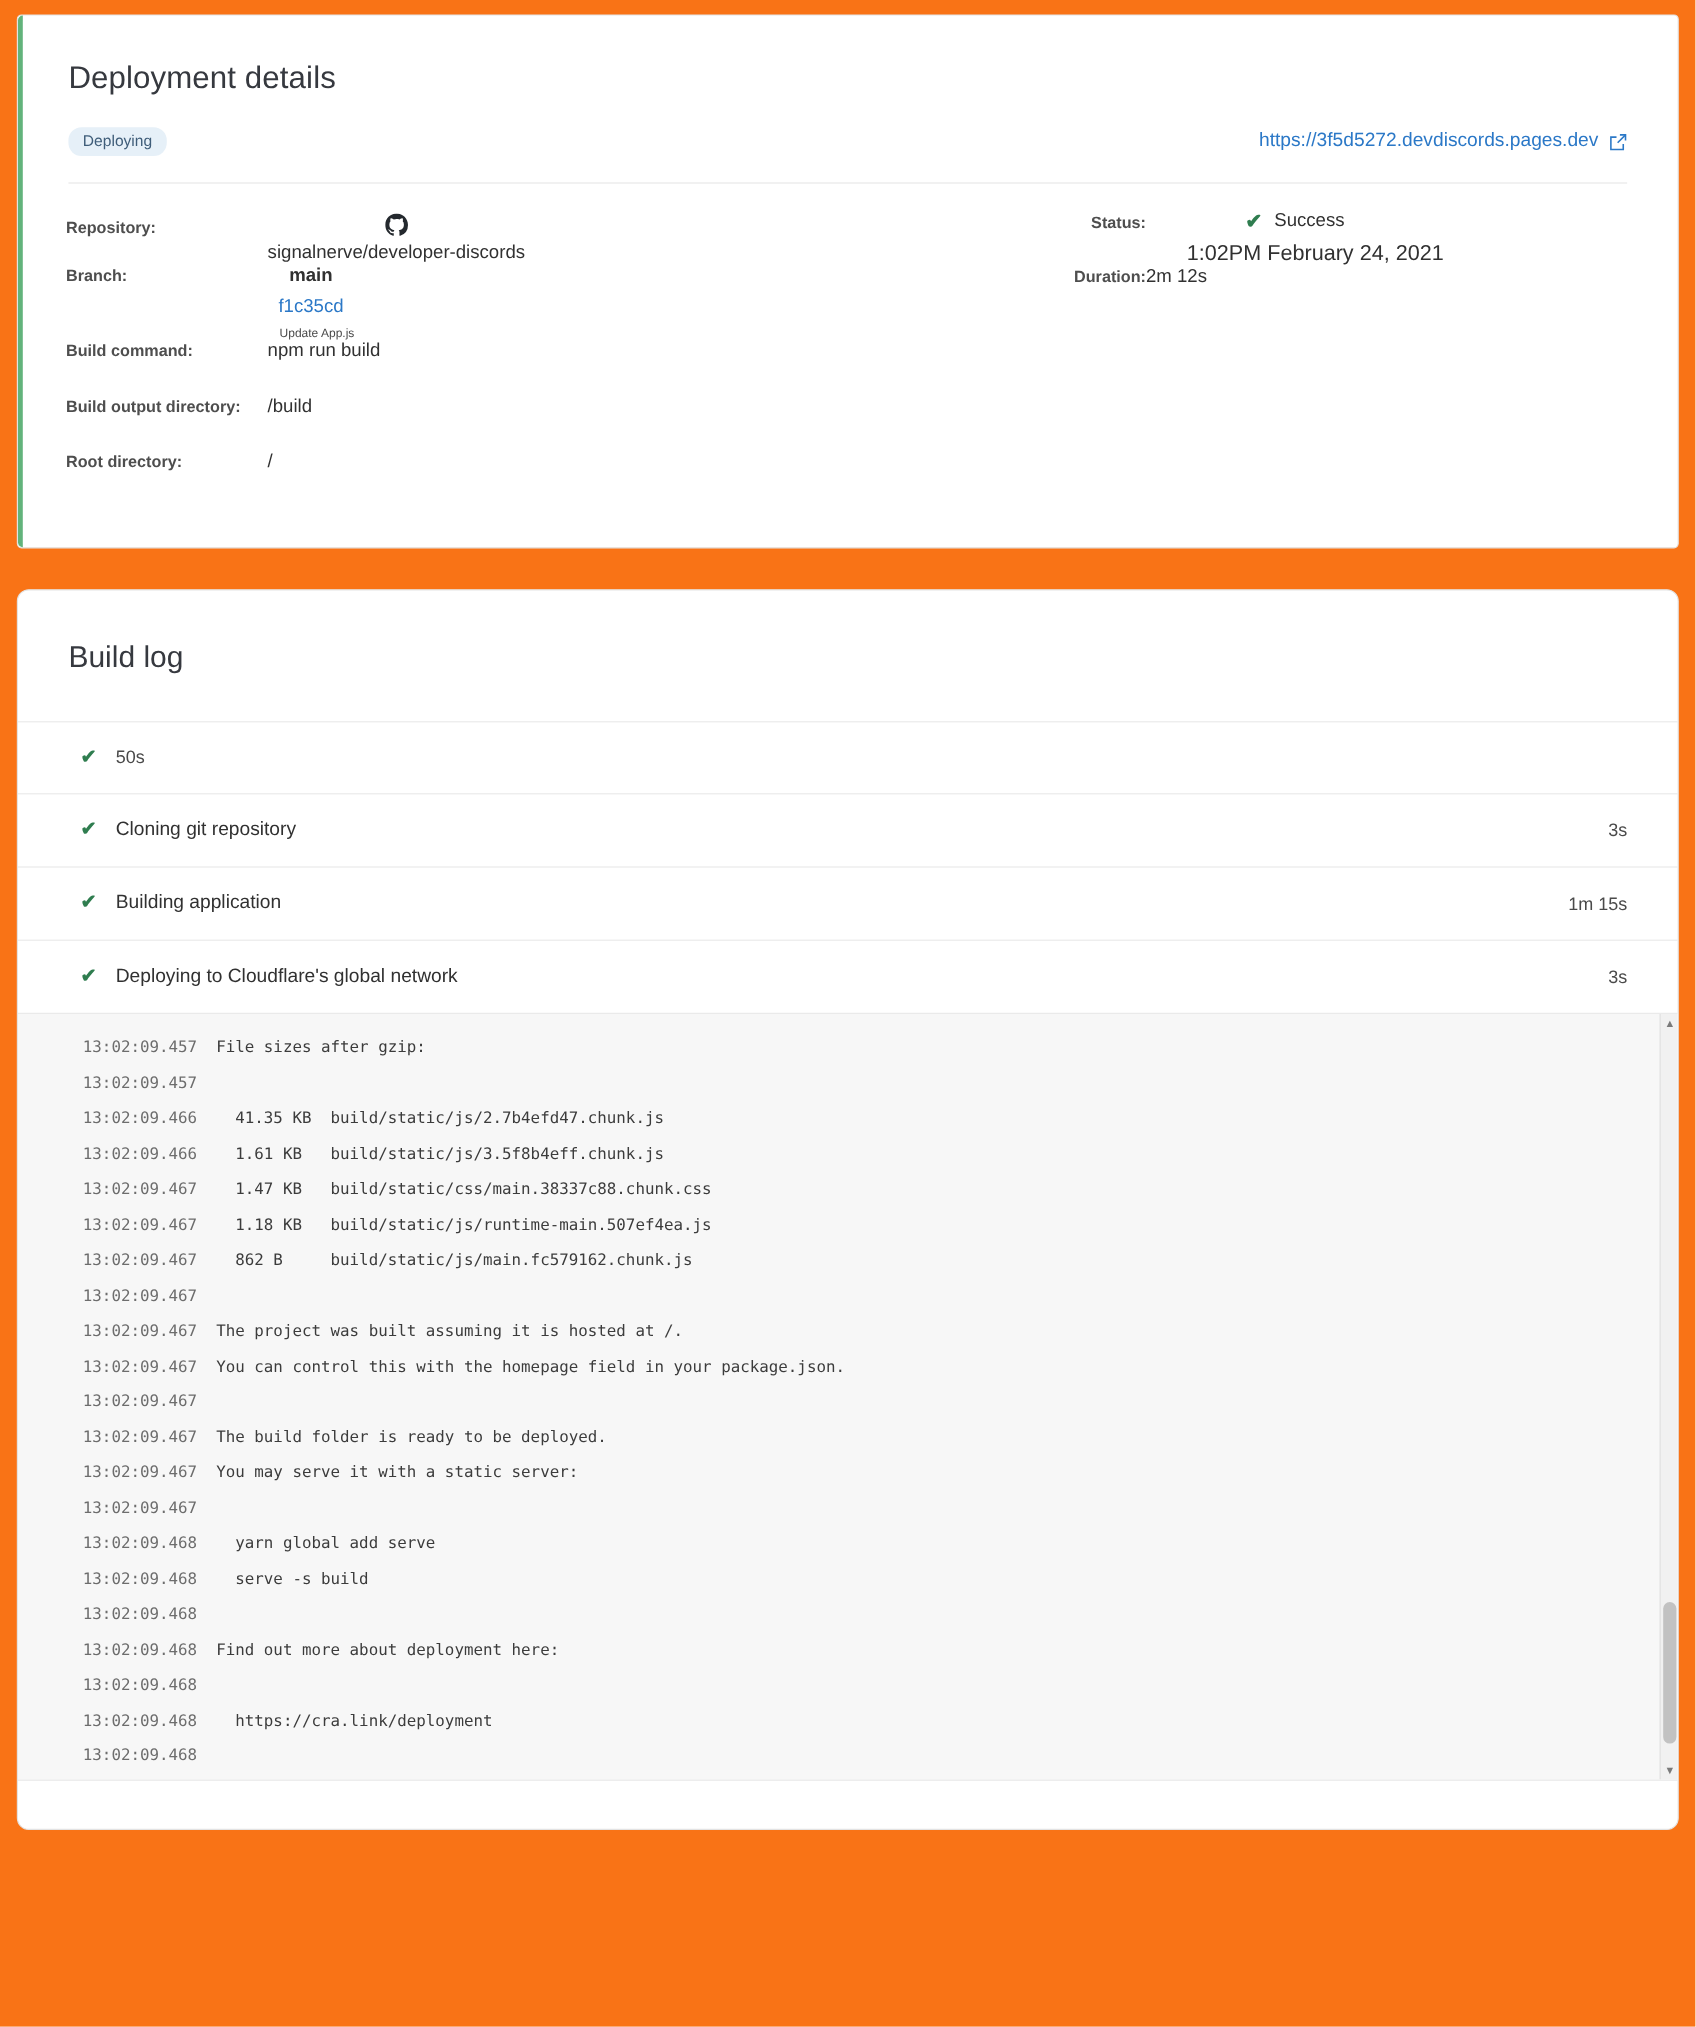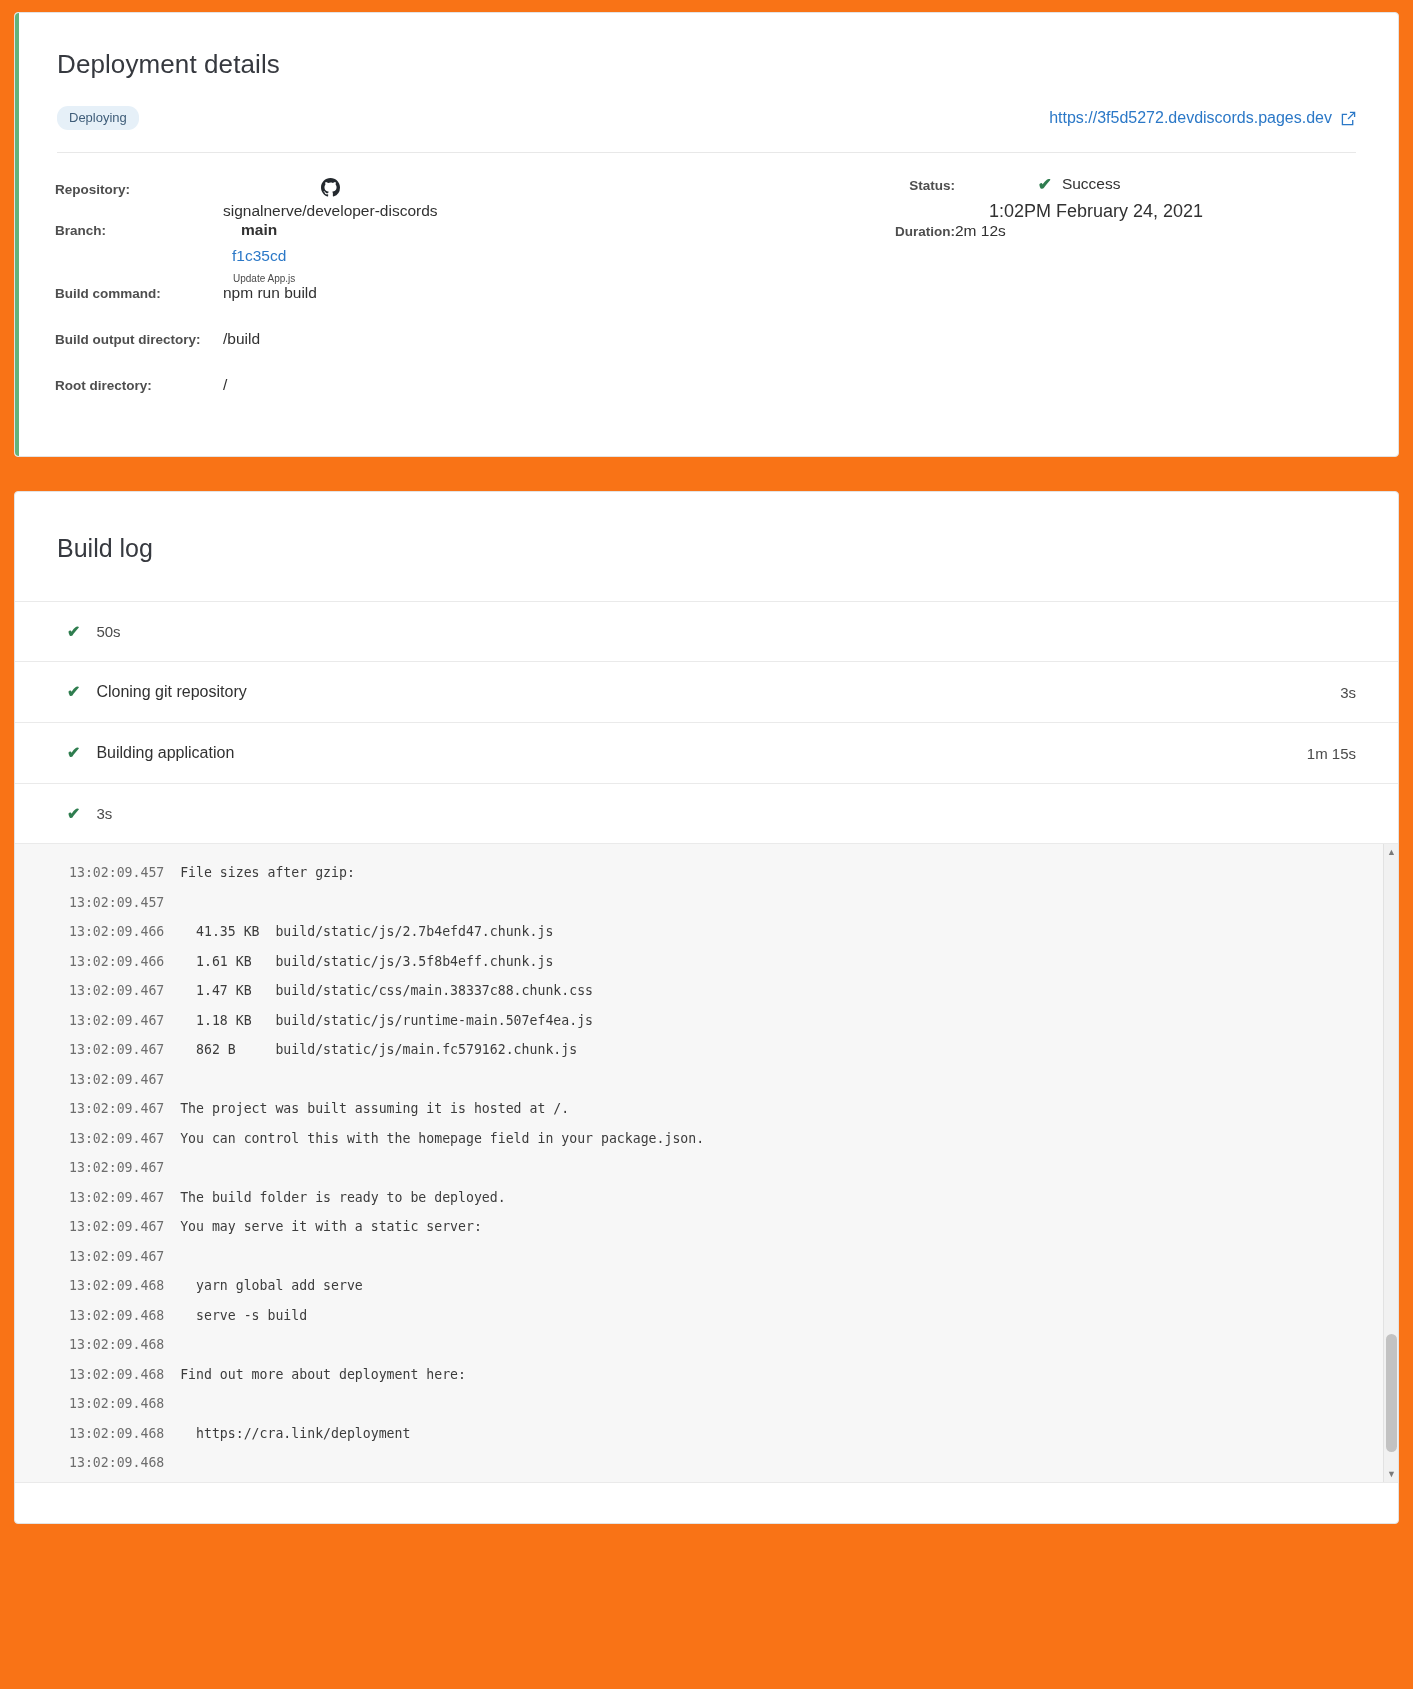--- a/index.html
+++ b/index.html
@@ -109,21 +109,21 @@
   .status-ok { display: inline-flex; align-items: center; gap: 10px; }
   .check {
     color: #2f7d4f;
     font-size: 17px;
     line-height: 1;
     font-weight: bold;
   }
   .ts { margin-left: 34px; font-size: 18px; color: #313131; }
 
   
-  .log-card { margin-top: 34px; padding: 0 0 40px 0; }
+  .log-card { margin-top: 34px; padding: 0 0 40px 0; border-radius: 10px; }
   h2.title2 {
     font-size: 25px;
     font-weight: 400;
     color: #36393f;
     margin: 42px 0 0 42px;
   }
   .steps { margin-top: 38px; }
   .step {
     display: flex;
     align-items: center;
@@ -281,20 +281,21 @@
         <span class="step-label">Cloning git repository</span>
         <span class="step-dur">3s</span>
       </div>
       <div class="step">
         <span class="check">✔</span>
         <span class="step-label">Building application</span>
         <span class="step-dur">1m 15s</span>
       </div>
       <div class="step">
         <span class="check">✔</span>
+        <span class="step-label">Deploying to Cloudflare's global network</span>
         <span class="step-dur">3s</span>
       </div>
     </div>
 
     <div class="console-wrap">
       <div class="console" id="console"><span class="cline"><span class="ctime">13:02:09.457</span><span class="ctext">  File sizes after gzip:</span></span><span class="cline"><span class="ctime">13:02:09.457</span><span class="ctext">  </span></span><span class="cline"><span class="ctime">13:02:09.466</span><span class="ctext">    41.35 KB  build/static/js/2.7b4efd47.chunk.js</span></span><span class="cline"><span class="ctime">13:02:09.466</span><span class="ctext">    1.61 KB   build/static/js/3.5f8b4eff.chunk.js</span></span><span class="cline"><span class="ctime">13:02:09.467</span><span class="ctext">    1.47 KB   build/static/css/main.38337c88.chunk.css</span></span><span class="cline"><span class="ctime">13:02:09.467</span><span class="ctext">    1.18 KB   build/static/js/runtime-main.507ef4ea.js</span></span><span class="cline"><span class="ctime">13:02:09.467</span><span class="ctext">    862 B     build/static/js/main.fc579162.chunk.js</span></span><span class="cline"><span class="ctime">13:02:09.467</span><span class="ctext">  </span></span><span class="cline"><span class="ctime">13:02:09.467</span><span class="ctext">  The project was built assuming it is hosted at /.</span></span><span class="cline"><span class="ctime">13:02:09.467</span><span class="ctext">  You can control this with the homepage field in your package.json.</span></span><span class="cline"><span class="ctime">13:02:09.467</span><span class="ctext">  </span></span><span class="cline"><span class="ctime">13:02:09.467</span><span class="ctext">  The build folder is ready to be deployed.</span></span><span class="cline"><span class="ctime">13:02:09.467</span><span class="ctext">  You may serve it with a static server:</span></span><span class="cline"><span class="ctime">13:02:09.467</span><span class="ctext">  </span></span><span class="cline"><span class="ctime">13:02:09.468</span><span class="ctext">    yarn global add serve</span></span><span class="cline"><span class="ctime">13:02:09.468</span><span class="ctext">    serve -s build</span></span><span class="cline"><span class="ctime">13:02:09.468</span><span class="ctext">  </span></span><span class="cline"><span class="ctime">13:02:09.468</span><span class="ctext">  Find out more about deployment here:</span></span><span class="cline"><span class="ctime">13:02:09.468</span><span class="ctext">  </span></span><span class="cline"><span class="ctime">13:02:09.468</span><span class="ctext">    https://cra.link/deployment</span></span><span class="cline"><span class="ctime">13:02:09.468</span><span class="ctext">  </span></span><span class="cline"></span></div>
       <div class="sbar">
         <div class="sbtn up">▲</div>
         <div class="sthumb"></div>
         <div class="sbtn down">▼</div>

